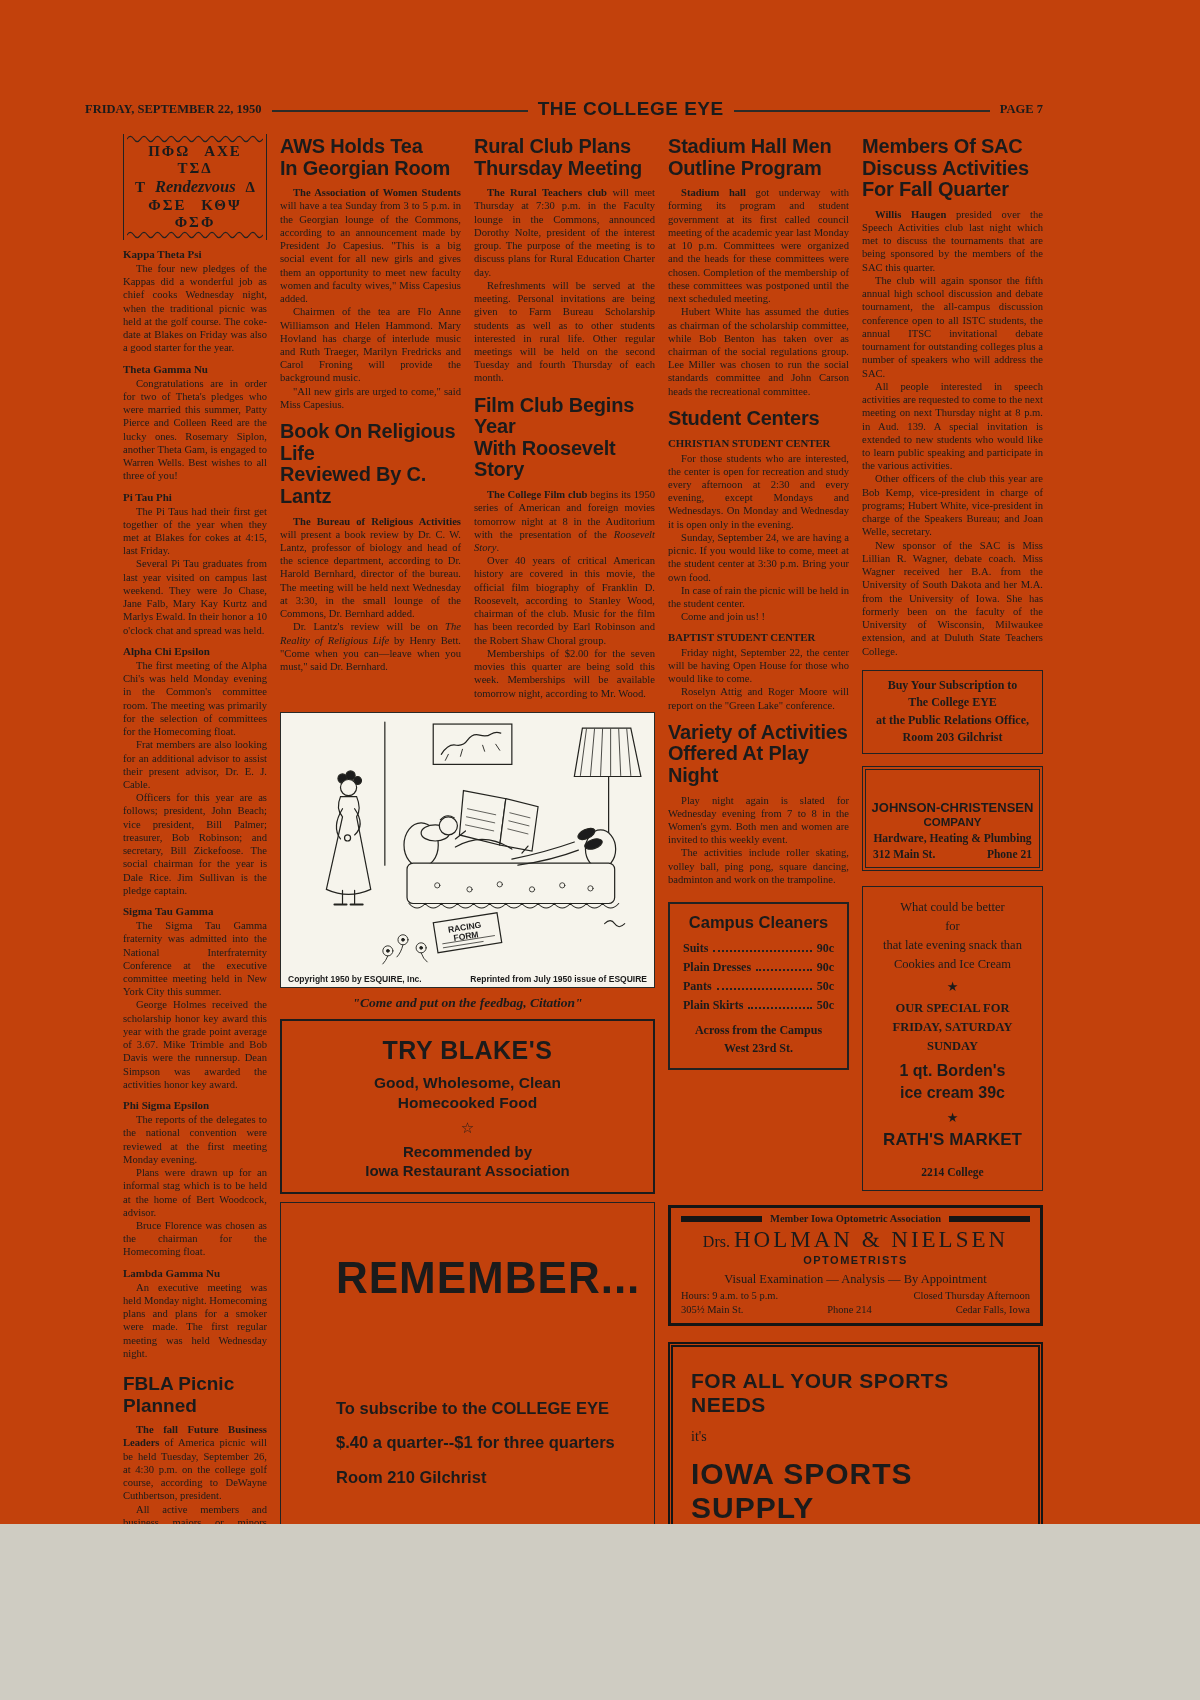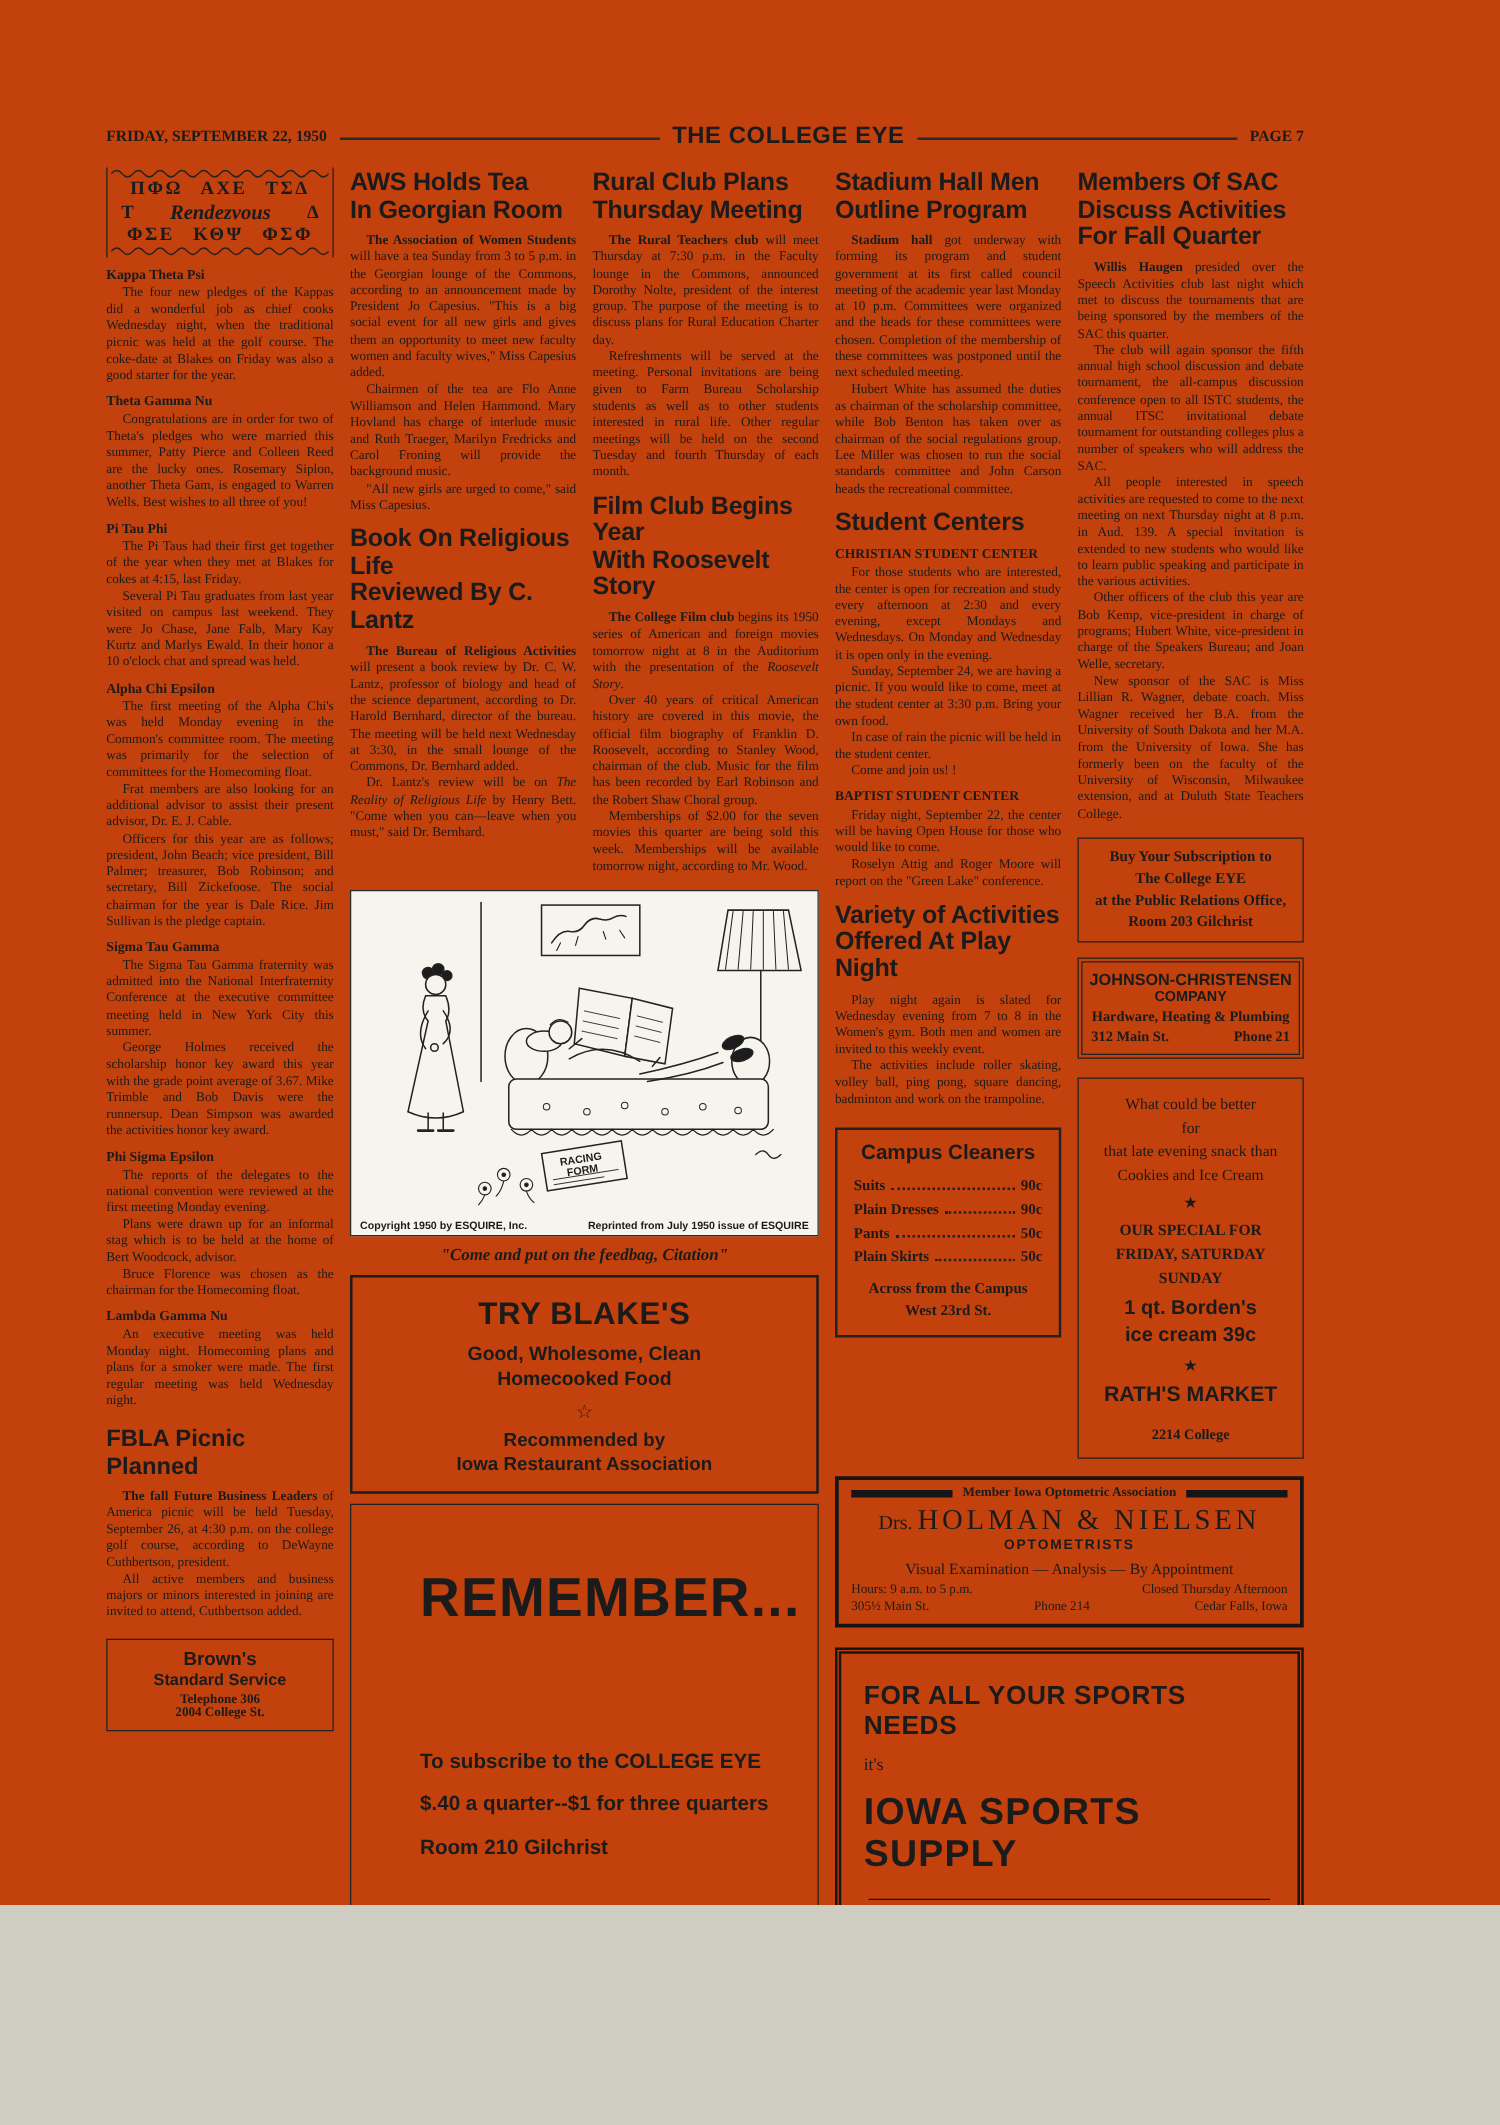--- a/index.html
+++ b/index.html
@@ -11,21 +11,21 @@
   }
   .inner { position: absolute; left: 85px; top: 98px; width: 958px; }
 
   
   .pghead { display: flex; align-items: center; gap: 10px; font-weight: bold; font-size: 12.5px; }
   .pghead .rule { flex: 1; border-top: 2.5px solid #2b2b28; margin-top: 3px; }
   .pghead .mast { font-family: "Liberation Sans", sans-serif; font-size: 19px; letter-spacing: .5px; }
 
   
   .cols { display: flex; gap: 13px; margin-top: 14px; }
-  .c1 { width: 183px; }
+  .c1 { width: 183px; margin-left: 38px; }
   .sc { width: 375px; }
   .twocol { display: flex; gap: 13px; align-items: flex-start; }
   .twocol .col { width: 181px; }
   .scB .twocol { min-height: 534px; }
 
   
   .article p { font-size: 10.6px; line-height: 1.25; text-align: justify; text-indent: 13px; }
   .hl { font-family: "Liberation Sans", sans-serif; font-weight: 700; font-size: 20px;
         line-height: 1.08; letter-spacing: -.2px; margin: 10px 0 7px; }
   .hl:first-child { margin-top: 2px; }
@@ -74,21 +74,21 @@
   .cltitle { font-family: "Liberation Sans", sans-serif; font-weight: 800; font-size: 16.5px;
              text-align: center; margin-bottom: 9px; }
   .clrow { display: flex; align-items: baseline; font-weight: bold; font-size: 12px; margin: 4px 4px 0; }
   .clrow .dots { flex: 1; border-bottom: 2px dotted #222; margin: 0 5px 2px; }
   .clfoot { text-align: center; font-weight: bold; font-size: 12px; margin-top: 9px; line-height: 1.45; }
 
   
   .subbox { border: 1.5px solid #222; text-align: center; padding: 6px 3px 7px;
             font-weight: bold; font-size: 12px; line-height: 1.45; margin-top: 12px; }
   .jbox { border: 4px double #222; text-align: center; padding: 6px 4px 7px; margin-top: 12px; }
-  .jbox .j1 { font-family: "Liberation Sans", sans-serif; font-weight: 800; font-size: 13px; }
+  .jbox .j1 { font-family: "Liberation Sans", sans-serif; font-weight: 800; font-size: 13px; margin-top: 24px; }
   .jbox .j2 { font-family: "Liberation Sans", sans-serif; font-weight: 800; font-size: 11.5px; margin-top: 1px; }
   .jbox .j3 { font-weight: bold; font-size: 11.5px; margin-top: 4px; }
   .jbox .jrow { display: flex; justify-content: space-between; font-weight: bold; font-size: 11.5px; margin-top: 4px; padding: 0 3px; }
   .rbox { border: 1.5px solid #222; text-align: center; padding: 11px 7px 12px; margin-top: 15px; }
   .rbox .r1 { font-size: 12.5px; line-height: 1.5; }
   .rbox .rstar { font-size: 13px; margin: 6px 0 5px; font-family: "DejaVu Sans", sans-serif; }
   .rbox .r2 { font-weight: bold; font-size: 12.5px; line-height: 1.5; }
   .rbox .rprod { font-family: "Liberation Sans", sans-serif; font-weight: 800; font-size: 16px; line-height: 1.4; margin-top: 4px; }
   .rbox .rname { font-family: "Liberation Sans", sans-serif; font-weight: 800; font-size: 17px; margin-top: 5px; }
   .rbox .raddr { font-weight: bold; font-size: 11.5px; margin-top: 16px; }

